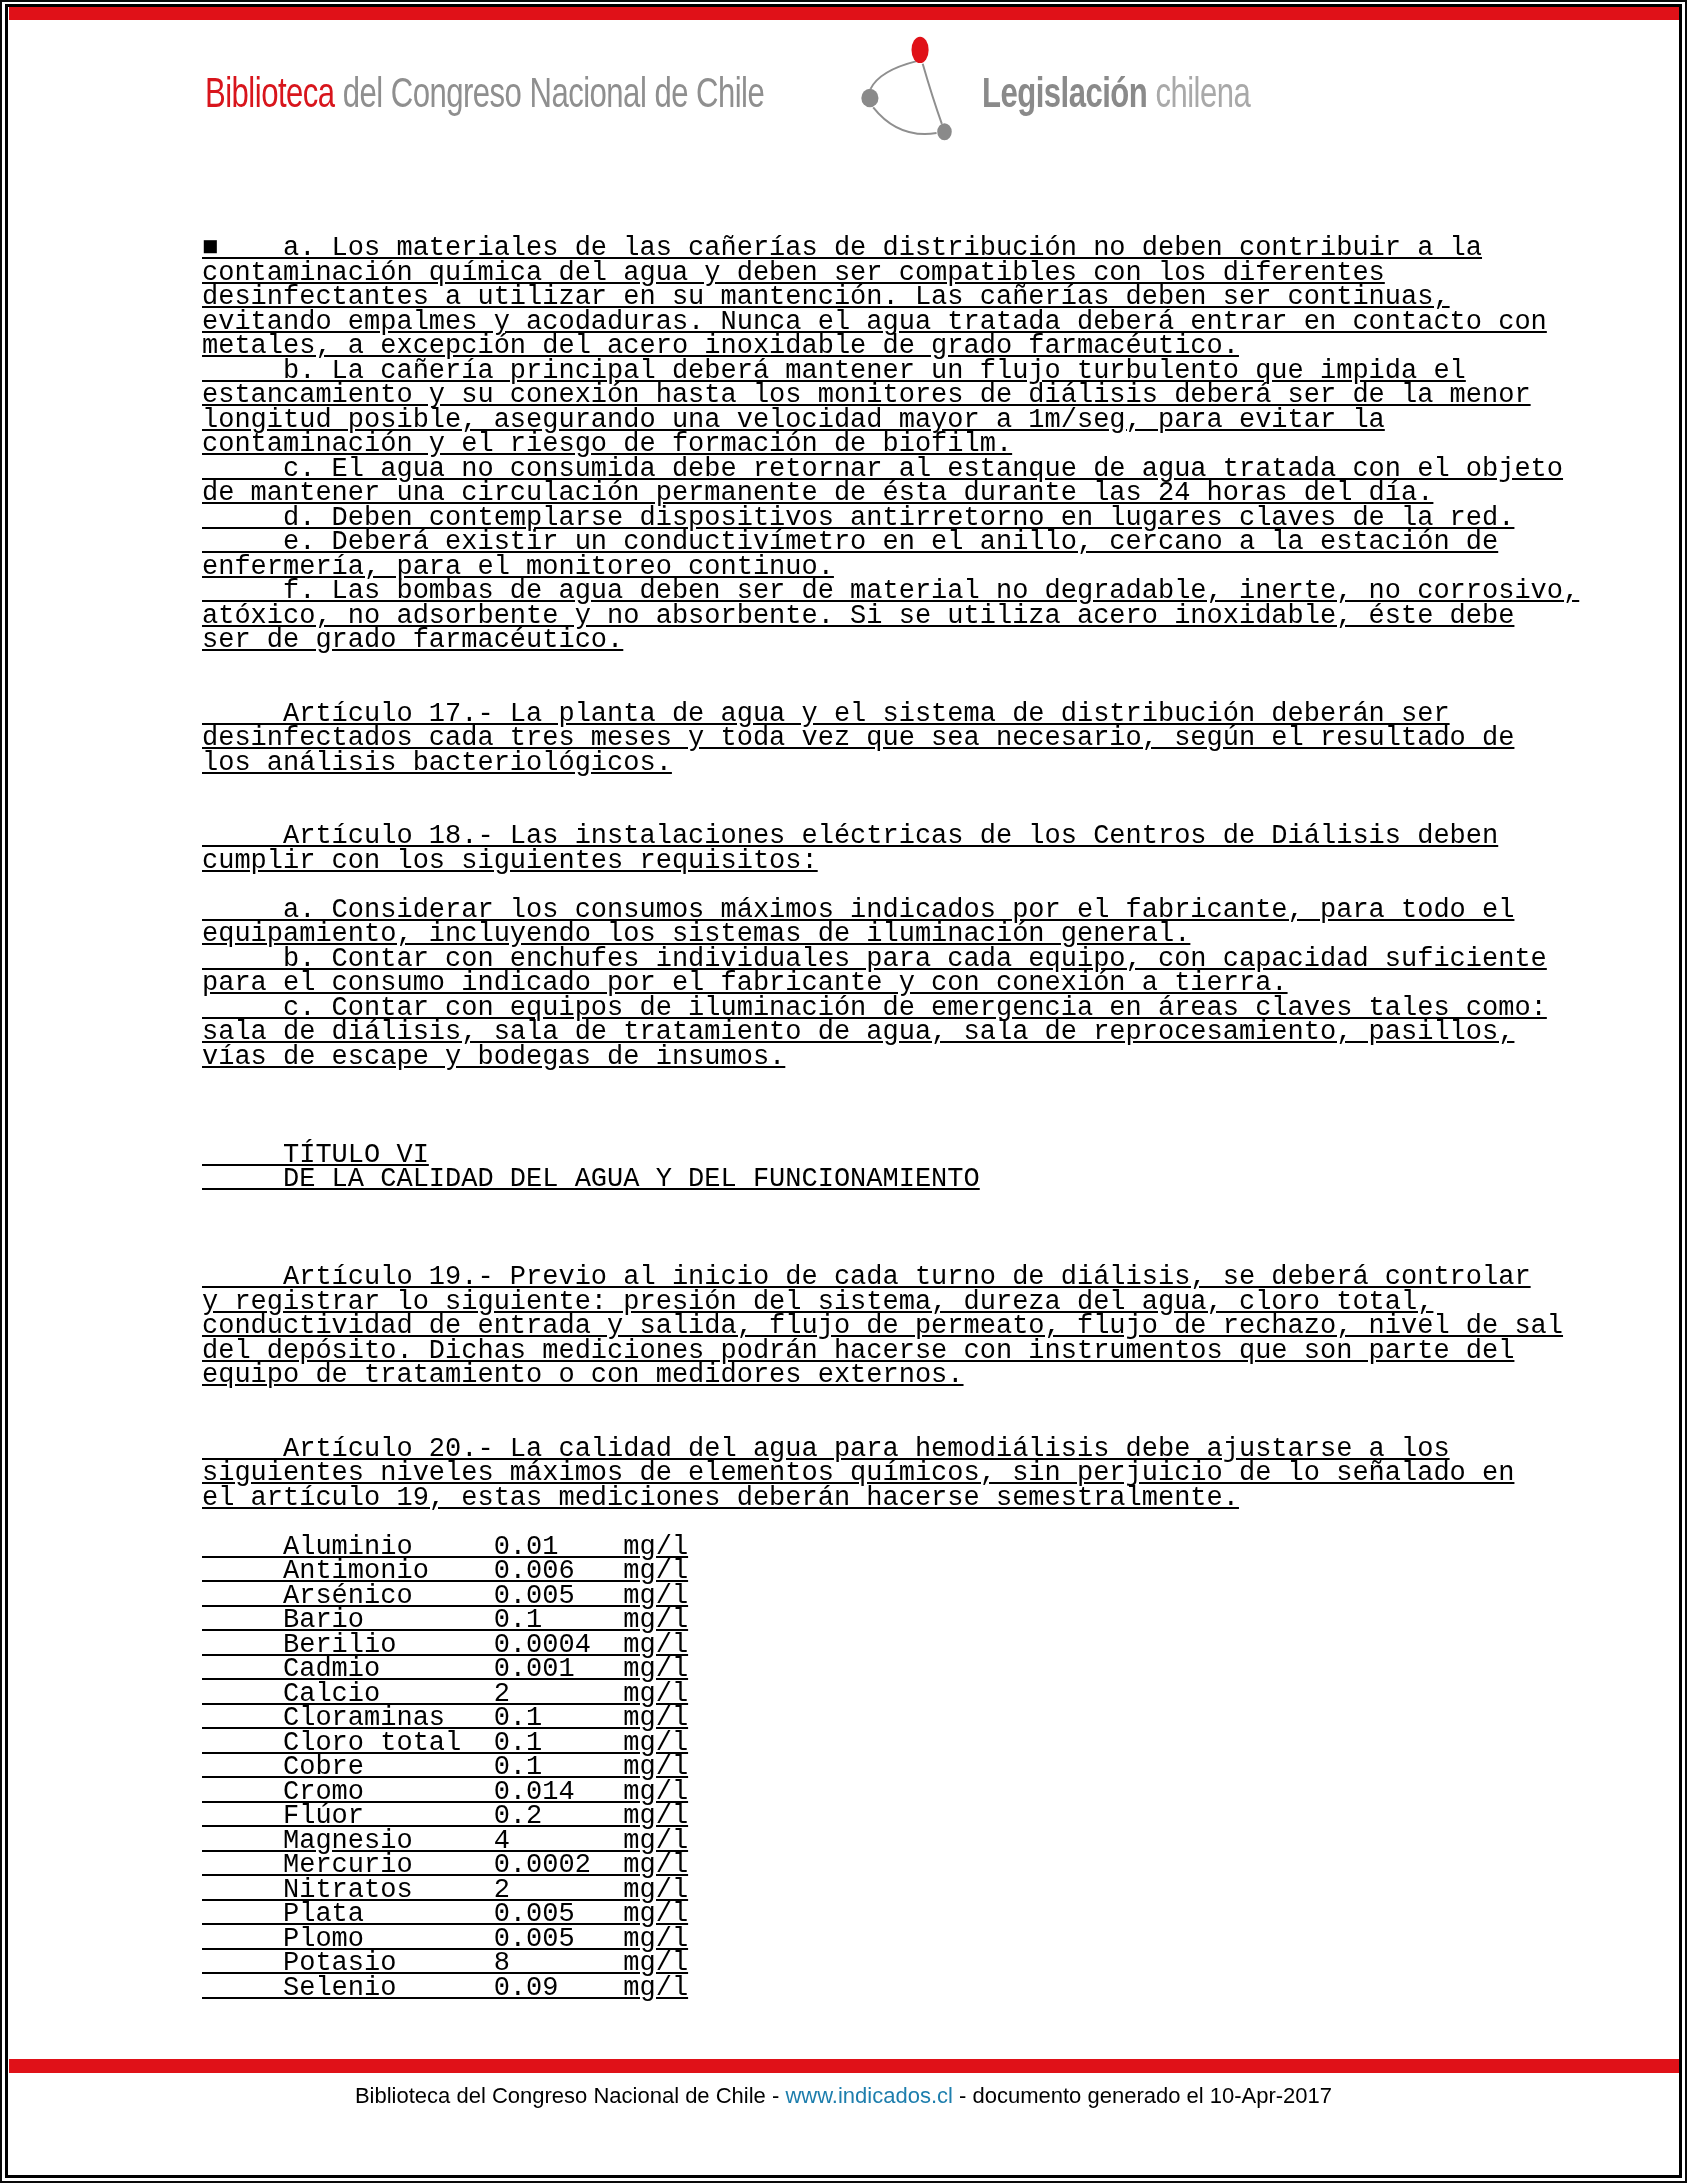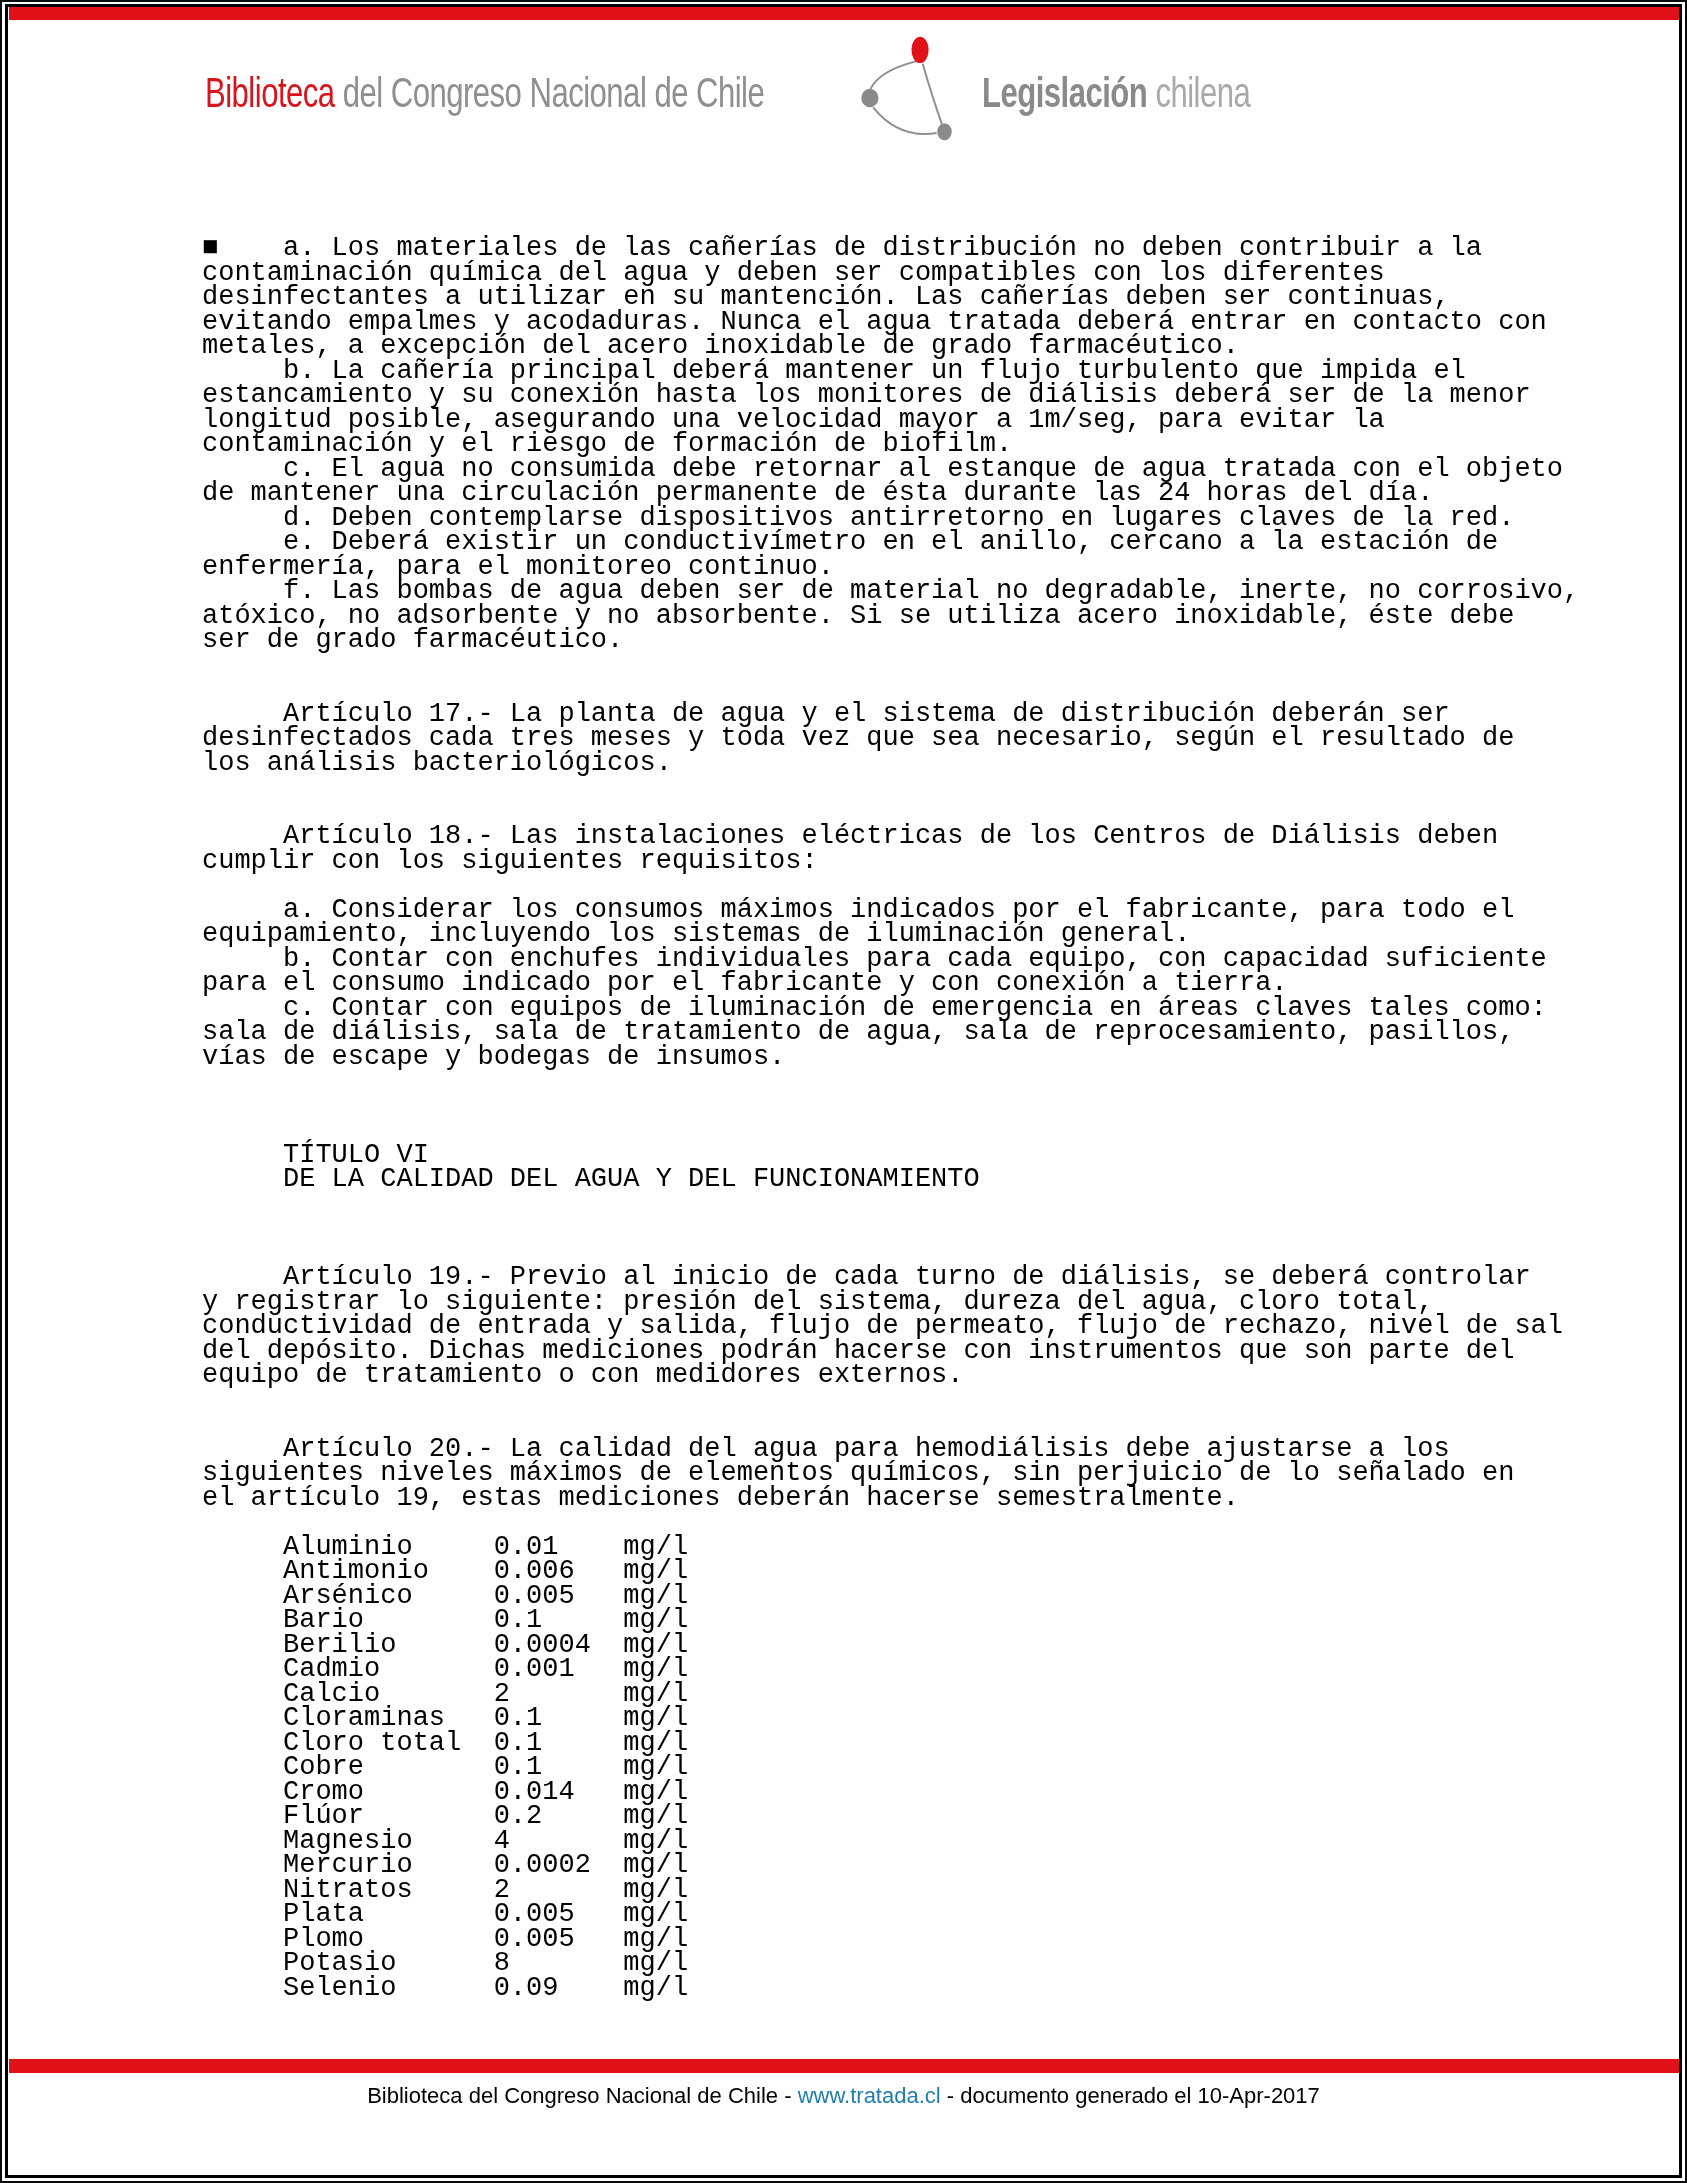--- a/index.html
+++ b/index.html
@@ -28,21 +28,21 @@
     font-size:42px;color:#a9a9a9;white-space:nowrap;
     transform:scaleX(0.74);transform-origin:0 50%;letter-spacing:-0.7px;
   }
   .product .bold{font-weight:bold;color:#8a8a8a;}
   .logo-box{position:absolute;left:860px;top:32px;width:99px;height:111px;}
 
   
   .doc-text{
     position:absolute;left:202px;top:236px;margin:0;
     font-family:"Liberation Mono","DejaVu Sans Mono",monospace;
-    font-size:27px;line-height:24.5px;white-space:pre;color:#000;
+    font-size:27px;line-height:24.5px;white-space:pre;color:#000;text-decoration:underline;
   }
 
   
   .footer{
     position:absolute;left:0;right:0;top:2083px;text-align:center;
     font-size:22px;color:#000;white-space:nowrap;
   }
   .footer a{color:#1d7ead;text-decoration:none;}
 </style>
 </head>
@@ -134,14 +134,14 @@
      Cromo        0.014   mg/l
      Flúor        0.2     mg/l
      Magnesio     4       mg/l
      Mercurio     0.0002  mg/l
      Nitratos     2       mg/l
      Plata        0.005   mg/l
      Plomo        0.005   mg/l
      Potasio      8       mg/l
      Selenio      0.09    mg/l</pre>
 
-<div class="footer"><span>Biblioteca del Congreso Nacional de Chile - </span><a href="#">www.tratada.cl</a><span> - documento generado el 10-Apr-2017</span></div>
+<div class="footer"><span>Biblioteca del Congreso Nacional de Chile - </span><a href="#">www.indicados.cl</a><span> - documento generado el 10-Apr-2017</span></div>
 
 
 </body></html>

